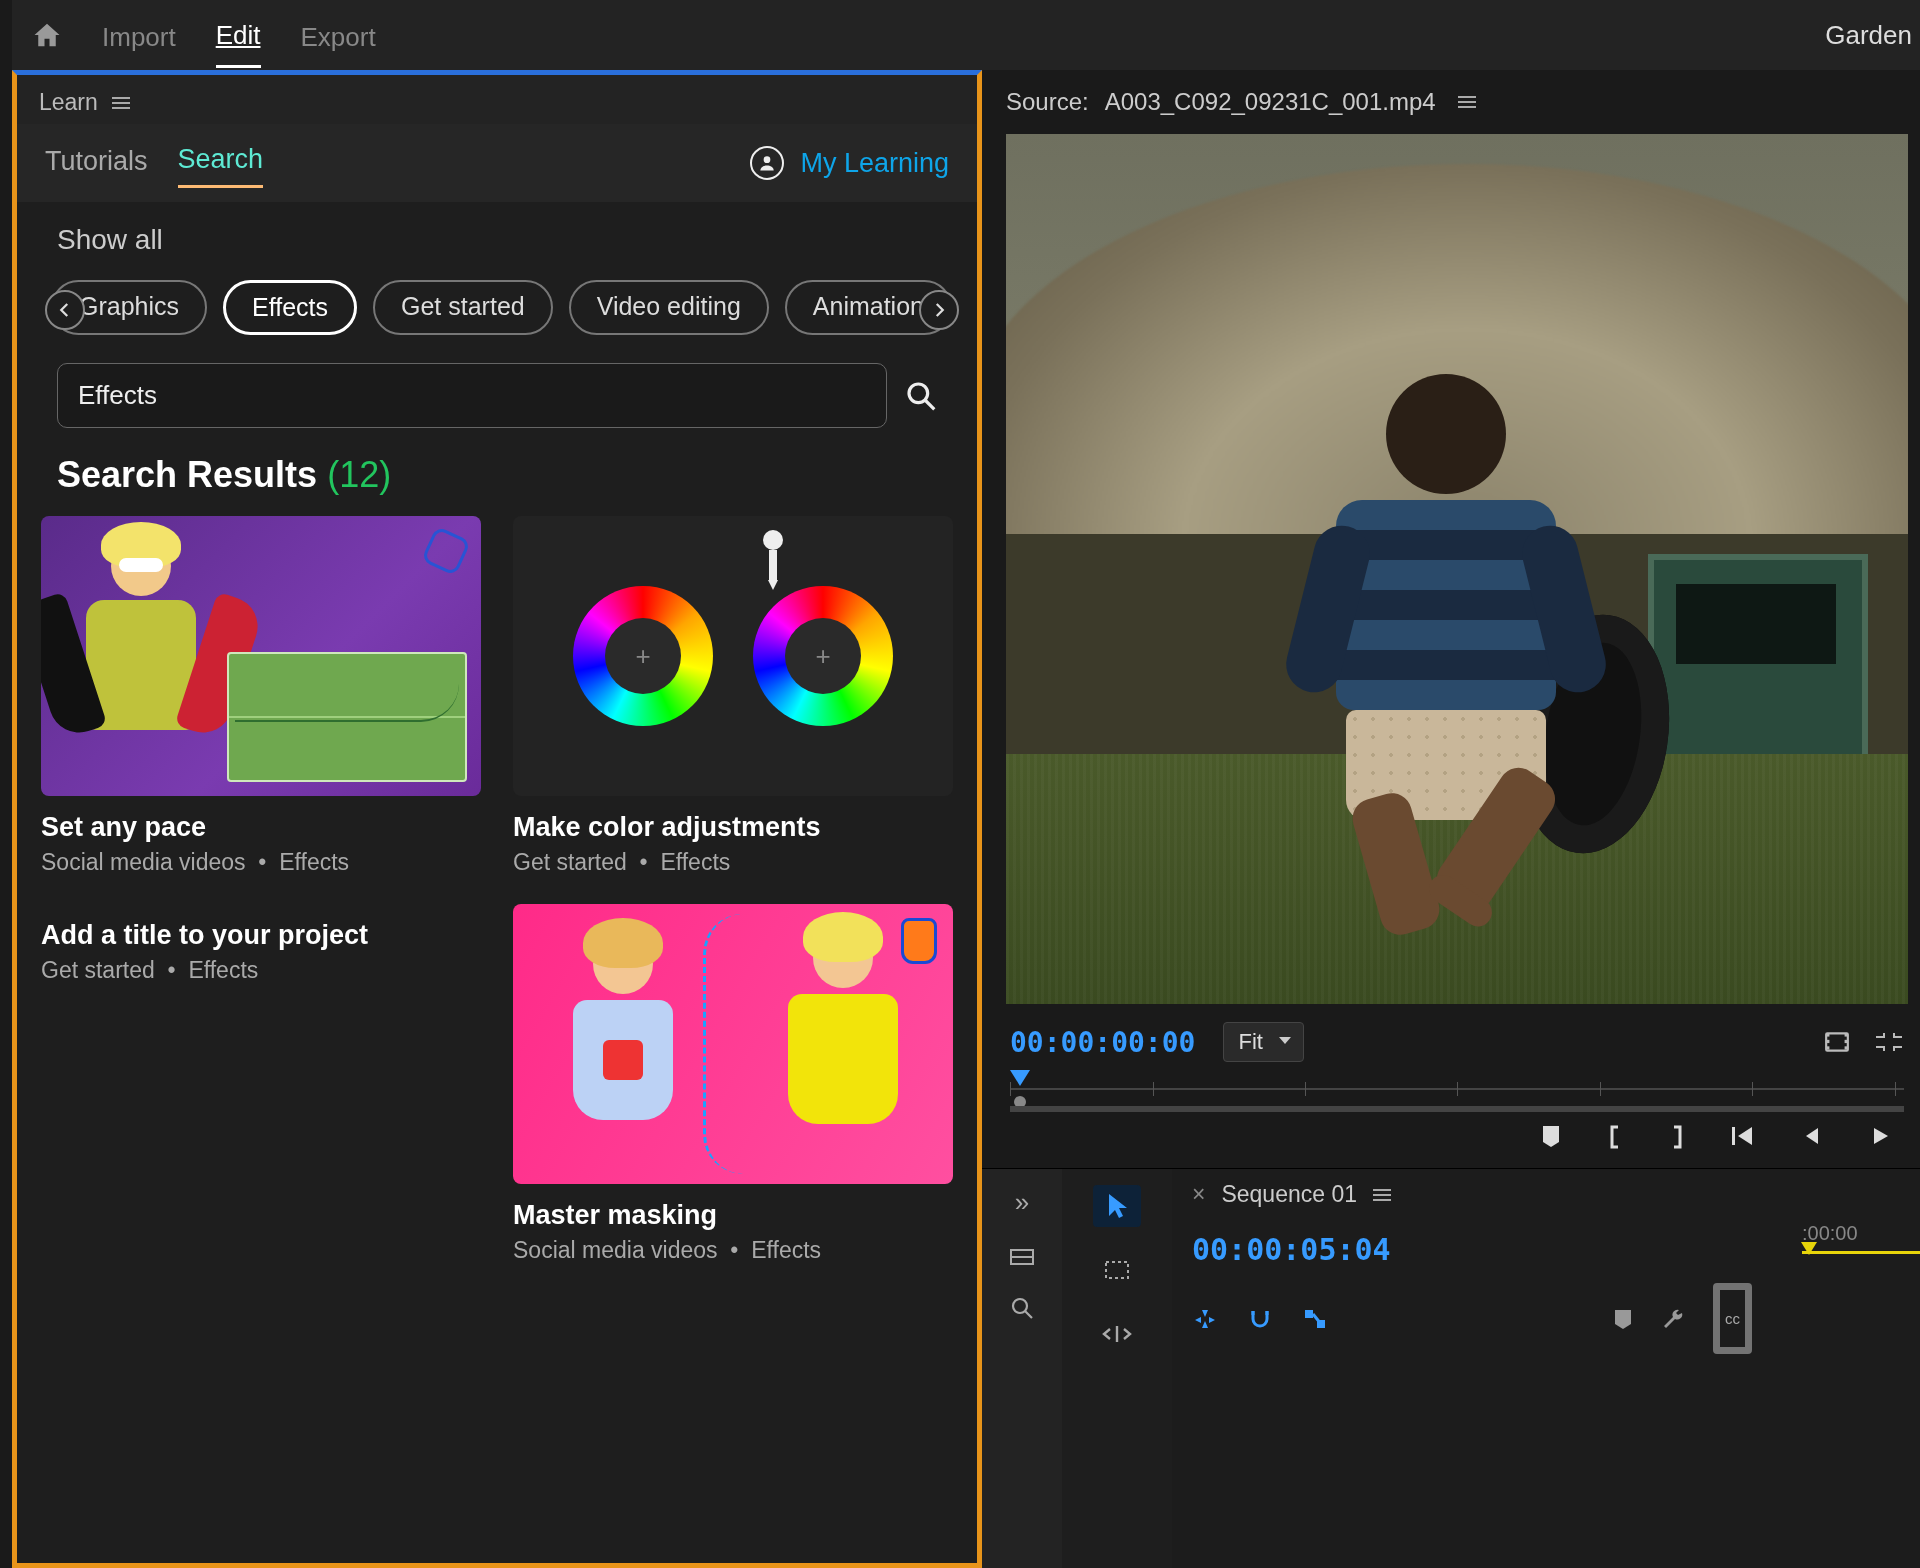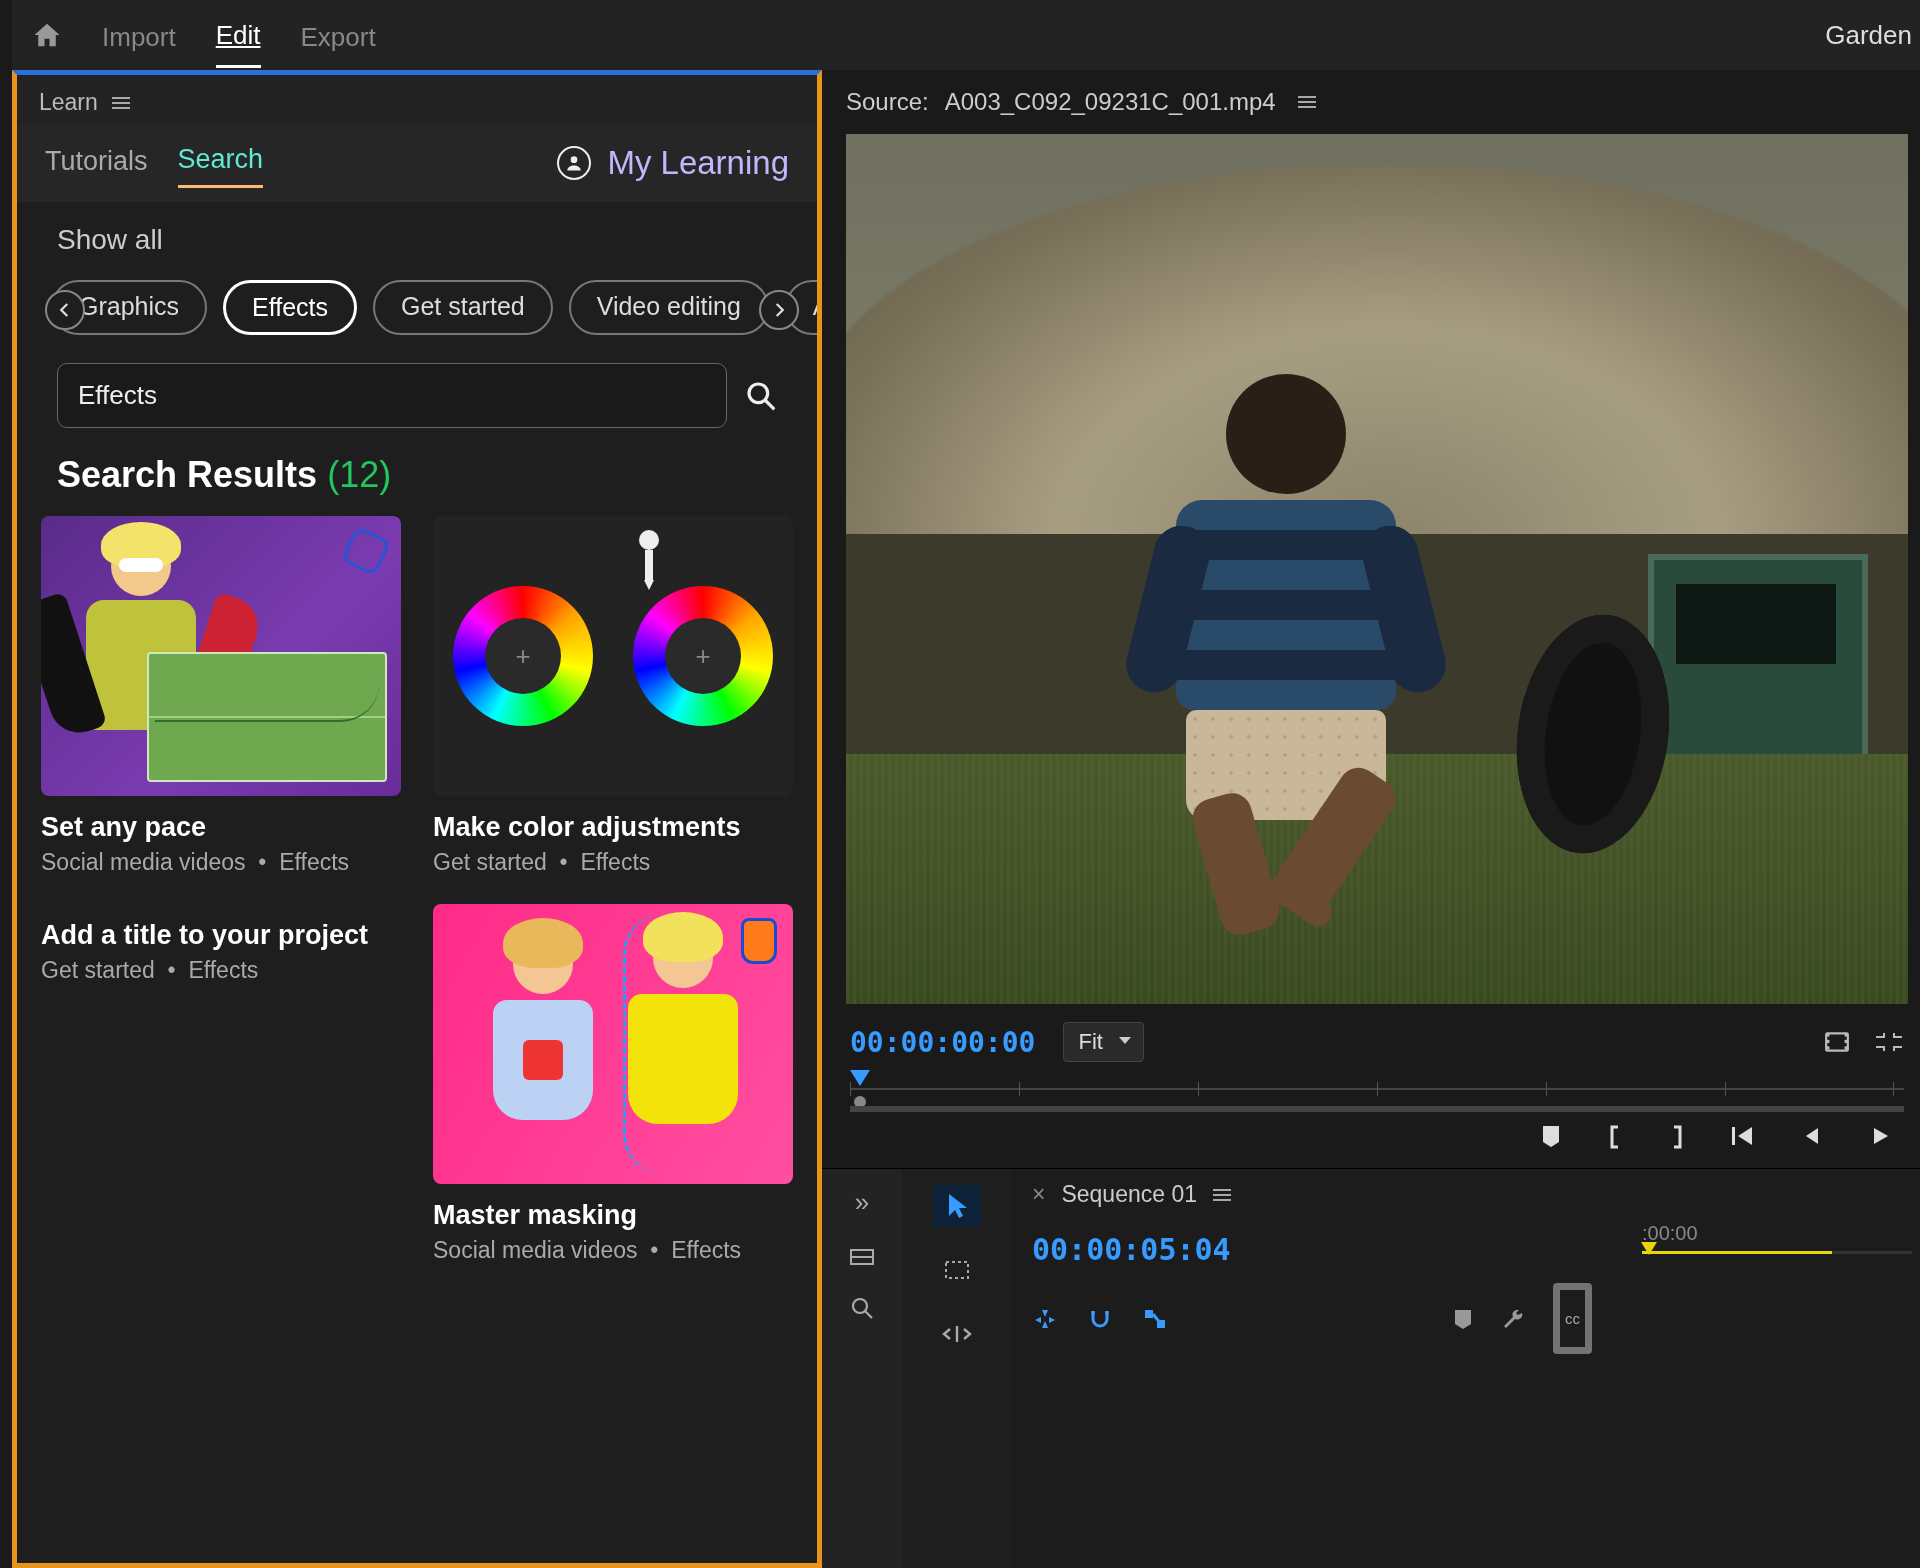--- a/index.html
+++ b/index.html
@@ -6,30 +6,30 @@
 body { background:#1a1a1a; color:#ddd; width:1920px; height:1568px; overflow:hidden; }
 .app { display:flex; flex-direction:column; width:100%; height:100%;margin-left:12px; }
 
 .topbar { background:#232323; height:70px; display:flex; align-items:center; padding:0 20px; gap:40px; }
 .home-icon { width:30px; height:30px; color:#999; cursor:pointer; }
 .toptab { font-size:26px; color:#888; cursor:pointer; padding:18px 0 14px 0; }
 .toptab.active { color:#fff; border-bottom:3px solid #fff;text-decoration:underline; }
 .topbar-right { margin-left:auto; color:#ddd; font-size:26px; }
 
 .main { display:flex; flex:1; overflow:hidden; }
-.learn-panel { width:810px; background:#1e1e1e; border:5px solid #e8941a; border-top-color:#2a6fdb; display:flex; flex-direction:column; overflow:hidden; }
+.learn-panel { width:970px; background:#1e1e1e; border:5px solid #e8941a; border-top-color:#2a6fdb; display:flex; flex-direction:column; overflow:hidden; }
 .panel-title-row { display:flex; align-items:center; gap:14px; padding:14px 22px 8px 22px; background:#232323; }
 .panel-title { font-size:23px; color:#bbb; }
 .menu-icon { width:18px; height:12px; display:flex; flex-direction:column; justify-content:space-between; }
 .menu-icon span { height:2px; background:#aaa; }
 
 .sub-tabs { display:flex; align-items:center; padding:14px 28px; background:#262626; gap:30px; }
 .sub-tab { font-size:27px; color:#aaa; cursor:pointer; padding:6px 0 10px 0; }
 .sub-tab.active { color:#5eead4; border-bottom:3px solid #fdba74; }
-.sub-tabs-right { margin-left:auto; display:flex; align-items:center; gap:16px; font-size:33px; color:#c4b5fd; cursor:pointer; }
+.sub-tabs-right { margin-left:auto; display:flex; align-items:center; gap:16px; font-size:27px; color:#0ea5e9; cursor:pointer; }
 .user-circle { width:34px; height:34px; border:2px solid #eee; border-radius:50%; display:flex; align-items:center; justify-content:center; }
 .user-circle svg { width:20px; height:20px; }
 
 .showall { padding:22px 40px 12px 40px; font-size:28px; color:#ccc; }
 .chips-row { position:relative; display:flex; gap:16px; padding:12px 30px 20px 30px; overflow:hidden; }
 .chip { border:2px solid #777; border-radius:28px; padding:10px 26px; font-size:25px; color:#ddd; white-space:nowrap; cursor:pointer; background:#1e1e1e; }
 .chip.active { border-color:#fff; border-width:3px; color:#fff; }
 .chip-nav { position:absolute; top:22px; width:40px; height:40px; border:2px solid #888; border-radius:50%; background:#1e1e1e; display:flex; align-items:center; justify-content:center; cursor:pointer; z-index:2; }
 .chip-nav.left { left:28px; }
 .chip-nav.right { right:18px; }

